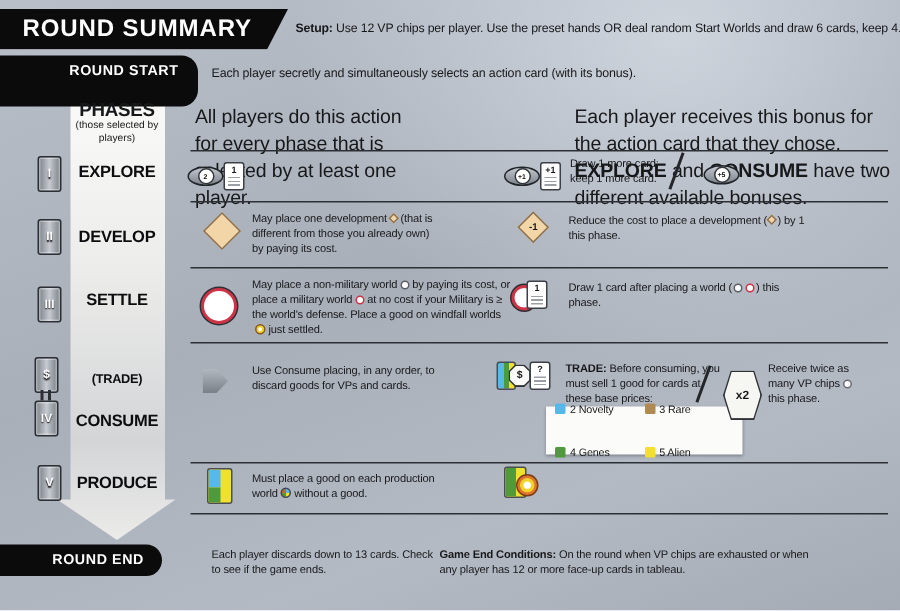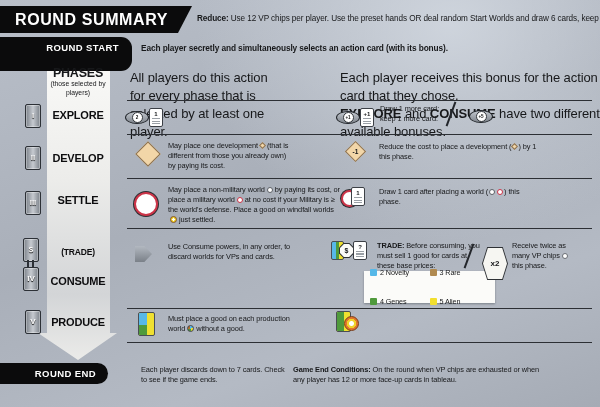--- a/index.html
+++ b/index.html
@@ -13,32 +13,32 @@
   #title-banner{left:0;top:6px;width:192px;height:27px;background:#0b0b0c;
     clip-path:polygon(0 0,100% 0,calc(100% - 14px) 100%,0 100%);
     color:#fff;font-weight:bold;font-size:16px;line-height:27px;padding-left:15px;
     box-sizing:border-box;letter-spacing:.6px;}
   .pill{background:#0b0b0c;border-radius:0 11px 11px 0;color:#fff;font-weight:bold;
     font-size:9.5px;letter-spacing:.4px;text-align:right;box-sizing:border-box;}
   #round-start-pill{left:0;top:37px;width:132px;height:34px;line-height:21px;padding-right:13px;}
   #round-end-pill{left:0;top:363px;width:108px;height:21px;line-height:21px;padding-right:12px;}
   
   #setup-note{left:197px;top:14px;width:398px;font-size:8.2px;letter-spacing:-.1px;white-space:nowrap;}
-  #round-start-text{left:141px;top:43px;font-size:8.3px;font-weight:bold;white-space:nowrap;letter-spacing:-.1px;}
+  #round-start-text{left:141px;top:43px;font-size:8.3px;font-weight:normal;white-space:nowrap;letter-spacing:-.1px;}
   
   #phase-band{left:38px;top:60px;width:80px;height:300px;
     background:linear-gradient(180deg,#fafaf8 0%,#ececea 40%,#d3d5d7 78%,#ebebe9 100%);
     clip-path:polygon(9px 0,72px 0,72px 273px,79px 273px,40px 300px,0 273px,9px 273px);}
   #phases-header{left:38px;top:66px;width:80px;text-align:center;}
   #phases-title{font-size:12.5px;font-weight:bold;display:block;letter-spacing:-.2px;}
   #phases-subtitle{font-size:6.8px;line-height:1.3;display:block;}
   .coldesc{font-size:13px;line-height:1.38;letter-spacing:-.1px;}
   #action-col-desc{left:130px;top:69px;width:155px;}
   #bonus-col-desc{left:340px;top:69px;width:260px;}
-  .block{display:block;}
+  .block{display:block;margin-left:43px;}
   b{font-weight:bold;}
   
   .sep{left:127px;width:465px;height:1px;background:#2c2f34;}
   
   .pcard{width:14px;height:22px;border:1px solid #2c3036;border-radius:2px;
     background:linear-gradient(90deg,#7c828a,#c6cad0 50%,#7c828a);
     color:#fff;font-weight:bold;font-size:8px;text-align:center;line-height:22px;
     box-shadow:inset 0 0 0 1px rgba(255,255,255,.35);text-shadow:0 1px 1px #000;}
   .pconn{width:2px;height:7px;background:#2c3036;}
   .plabel{left:38px;width:80px;text-align:center;font-weight:bold;font-size:11px;
@@ -102,21 +102,21 @@
 <body>
 
 <div id="card">
 
   <div id="phase-band" class="abs"></div>
 
   <div id="title-banner" class="abs">
     <span>ROUND SUMMARY</span>
   </div>
   <div id="setup-note" class="abs">
-    <b>Reduce:</b><span> Use 12 VP chips per player. Use the preset hands OR deal random Start Worlds and draw 6 cards, keep 4.</span>
+    <b>Setup:</b><span> Use 12 VP chips per player. Use the preset hands OR deal random Start Worlds and draw 6 cards, keep 4.</span>
   </div>
 
   <div id="round-start-pill" class="abs pill">
     <span>ROUND START</span>
   </div>
   <div id="round-start-text" class="abs">Each player secretly and simultaneously selects an action card (with its bonus).</div>
 
   <div id="phases-header" class="abs">
     <span id="phases-title">PHASES</span>
     <span id="phases-subtitle">(those selected by players)</span>
@@ -189,21 +189,21 @@
   <div class="abs world-sm" style="left:341px;top:190px"></div>
   <div class="abs minicard" style="left:351px;top:187px">
     <span class="mc-num">1</span>
       <span class="mc-lines"></span>
   </div>
   <div class="abs txt" style="left:379px;top:187px;width:160px">
     <span>Draw 1 card after placing a world (</span><span class="sym tight sym-world"></span><span class="sym tight sym-military"></span><span>) this phase.</span>
   </div>
 
   <div class="abs consume-arrow" style="left:135px;top:246px"></div>
-  <div class="abs txt" style="left:168px;top:242px;width:132px">Use Consume powers, in any order, to discard worlds for VPs and cards.</div>
+  <div class="abs txt" style="left:168px;top:242px;width:132px">Use Consume placing, in any order, to discard goods for VPs and cards.</div>
 
   <div class="abs goods-card" style="left:331px;top:241px"></div>
   <div class="abs oct-outer" style="left:339px;top:243px;width:15px;height:15px">
     <span class="oct-inner">$</span>
   </div>
   <div class="abs minicard" style="left:353px;top:241px">
     <span class="mc-num">?</span>
       <span class="mc-lines"></span>
   </div>
   <div class="abs txt" style="left:377px;top:241px;width:104px">
@@ -243,18 +243,18 @@
     <span>Must place a good on each production world</span><span class="sym sym-production"></span><span>without a good.</span>
   </div>
   <div class="abs prod-card" style="left:336px;top:311px;width:13px;height:19px">
     <span class="q-bl" style="top:0;height:100%;background:#4f9a3c"></span>
   </div>
   <div class="abs wind-circle" style="left:344px;top:316px"></div>
 
   <div id="round-end-pill" class="abs pill">
     <span>ROUND END</span>
   </div>
-  <div class="abs txt" style="left:141px;top:365px;width:150px">Each player discards down to 7 cards. Check to see if the game ends.</div>
+  <div class="abs txt" style="left:141px;top:365px;width:150px">Each player discards down to 13 cards. Check to see if the game ends.</div>
   <div class="abs txt" style="left:293px;top:365px;width:250px">
     <b>Game End Conditions:</b><span> On the round when VP chips are exhausted or when any player has 12 or more face-up cards in tableau.</span>
   </div>
 
 </div>
 
 </body></html>

